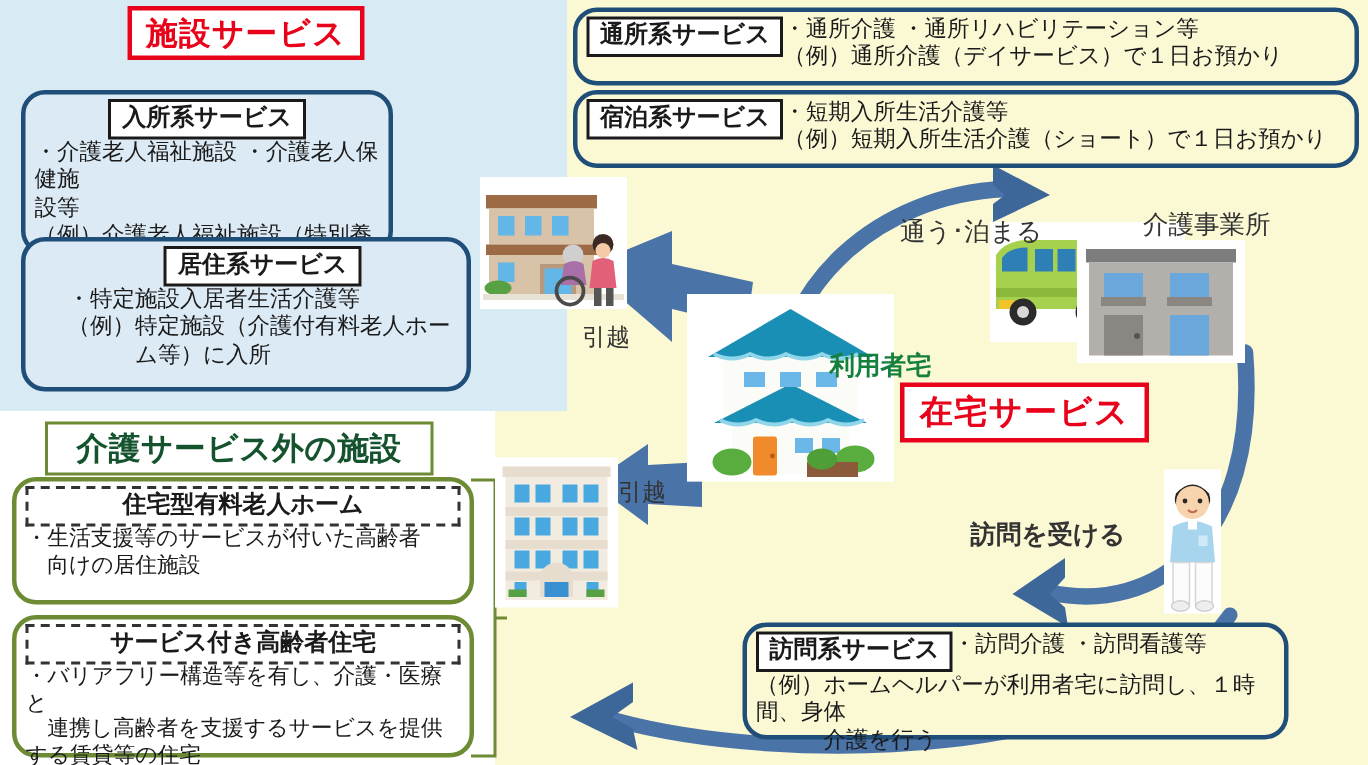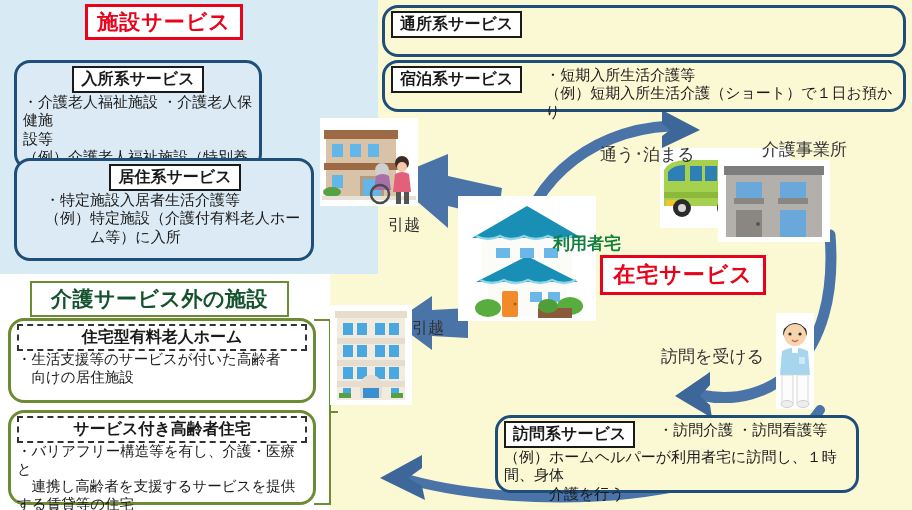--- a/index.html
+++ b/index.html
@@ -49,35 +49,35 @@
   .body-txt.sm{font-size:14.5px;}
 
   
   #card-admission{left:14px;top:40px;width:248px;height:110px;margin-top:20px;}
   #card-residential{left:14px;top:158px;width:300px;height:103px;padding-left:28px;}
 
   
   #card-daycare{left:382px;top:5px;width:524px;height:52px;}
   #card-overnight{left:382px;top:60px;width:524px;height:52px;}
   #card-visiting{left:495px;top:415px;width:364px;height:78px;}
-  .inline-row{display:flex;align-items:flex-start;gap:23px;}
+  .inline-row{display:flex;align-items:flex-start;gap:0;}
 
   
   #card-paid-home{left:8px;top:318px;width:308px;height:85px;}
   #card-senior-housing{left:8px;top:410px;width:308px;height:95px;}
 
   
   .plain{font-size:16px;color:#333;white-space:nowrap;}
   .plain.b{font-weight:bold;color:#15803d;font-size:17px;}
   #lbl-move-1{left:388px;top:215px;}
   #lbl-move-2{left:412px;top:318px;}
   #lbl-commute-stay{left:600px;top:131px;font-size:17px;margin-top:12px;}
   #lbl-care-office{left:762px;top:138px;font-size:17px;}
   #lbl-user-home{left:553px;top:232px;}
-  #lbl-receive-visit{left:661px;top:345px;font-size:17px;}
+  #lbl-receive-visit{left:647px;top:345px;font-size:17px;font-weight:bold;}
 
   
   .illus{background:#fff;}
 
   
   #illus-facility{left:320px;top:118px;width:98px;height:88px;}
   
   #illus-apartment{left:330px;top:305px;width:82px;height:100px;}
   
   #illus-house{left:458px;top:196px;width:138px;height:125px;}
@@ -130,20 +130,22 @@
 <div class="abs card" id="card-residential">
   <div class="tag center">居住系サービス</div>
   <div class="body-txt">・特定施設入居者生活介護等
 （例）特定施設（介護付有料老人ホー
 　　　ム等）に入所</div>
 </div>
 
 <div class="abs card yellow" id="card-daycare">
   <div class="inline-row">
     <span class="tag">通所系サービス</span>
+    <span class="body-txt">・通所介護 ・通所リハビリテーション等
+（例）通所介護（デイサービス）で１日お預かり</span>
   </div>
 </div>
 
 <div class="abs card yellow" id="card-overnight">
   <div class="inline-row">
     <span class="tag">宿泊系サービス</span>
     <span class="body-txt">・短期入所生活介護等
 （例）短期入所生活介護（ショート）で１日お預かり</span>
   </div>
 </div>

